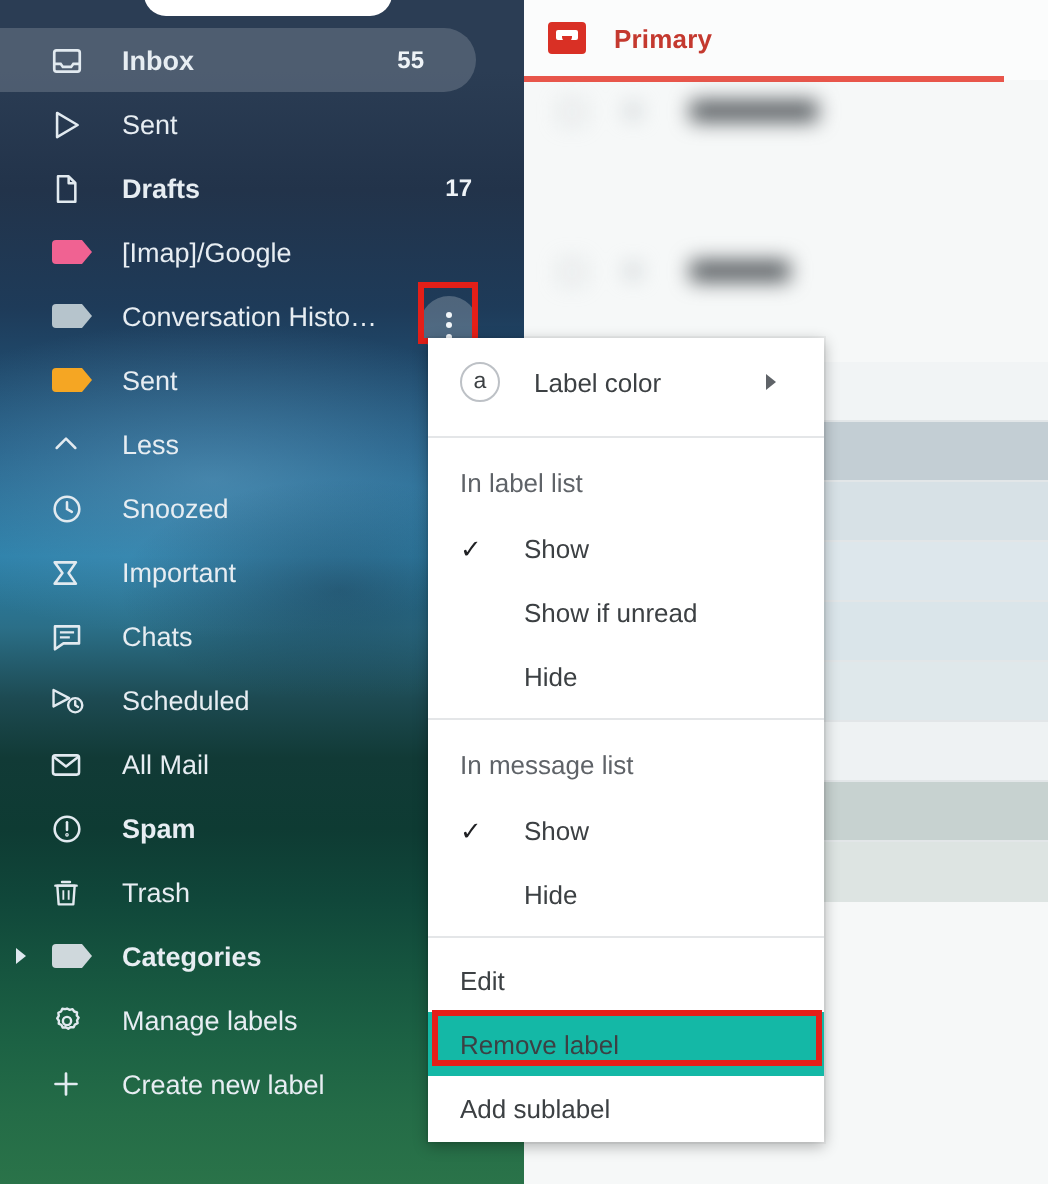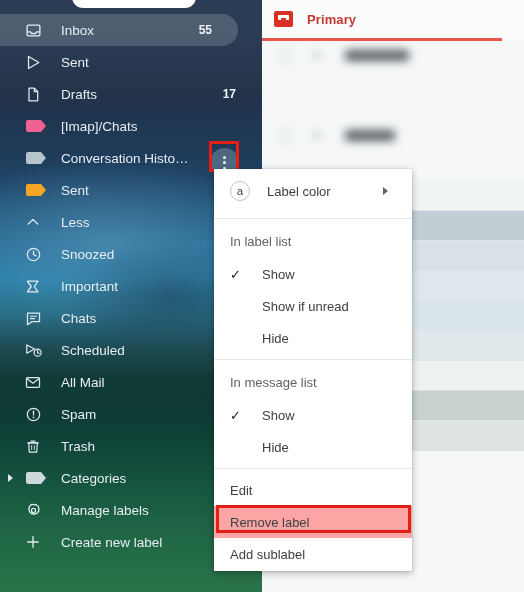--- a/index.html
+++ b/index.html
@@ -107,21 +107,21 @@
   .navitem.selected {
     background: rgba(255,255,255,.17);
     border-radius: 0 16px 16px 0; width: 238px;
   }
   .navitem .ico {
     width: 22px; height: 20px; flex: none; position: relative;
     display: flex; align-items: center; justify-content: center;
     color: #e2eaf0;
   }
   .navitem .lbl { margin-left: 17px; }
-  .navitem.bold .lbl { font-weight: 400; }
+  .navitem.bold .lbl { font-weight: 700; }
   .navitem .count {
     position: absolute; right: 26px; font-size: 12px; font-weight: 700; color: #eef3f7;
   }
   .navitem .expander {
     position: absolute; left: 8px; width: 0; height: 0;
     border-left: 5px solid #dfe8ef; border-top: 4px solid transparent; border-bottom: 4px solid transparent;
   }
   .lblchip {
     width: 15px; height: 12px; border-radius: 2px 0 0 2px; position: relative;
   }
@@ -168,21 +168,21 @@
   }
   .mrow.first .mlabel { margin-left: 17px; }
   .caret {
     position: absolute; right: 24px;
     width: 0; height: 0;
     border-left: 5px solid #5f6368; border-top: 4px solid transparent; border-bottom: 4px solid transparent;
   }
   .check { width: 24px; flex: none; font-size: 13px; color: #202124; text-align: left; }
   .mrow .mtext { margin-left: 8px; }
   .mrow.indent { }
-  .mrow.highlight { background: #fca5a5; }
+  .mrow.highlight { background: #14b8a6; }
   .menu-outline {
     position: absolute; left: 216px; top: 505px; width: 195px; height: 28px;
     border: 3px solid #e41f18; z-index: 25;
   }
 </style>
 </head>
 <body>
 
 <div id="app">
 
@@ -298,21 +298,21 @@
           </svg>
         </span>
         <span class="lbl">Drafts</span>
         <span class="count">17</span>
       </div>
 
       <div class="navitem">
         <span class="ico">
           <span class="lblchip" style="background:#f06292;color:#f06292;"></span>
         </span>
-        <span class="lbl">[Imap]/Chats</span>
+        <span class="lbl">[Imap]/Google</span>
       </div>
 
       <div class="navitem">
         <span class="ico">
           <span class="lblchip" style="background:#b6c4cc;color:#b6c4cc;"></span>
         </span>
         <span class="lbl">Conversation Histo…</span>
         <span class="dots-wrap">
           <span class="dots">
             <span></span>

